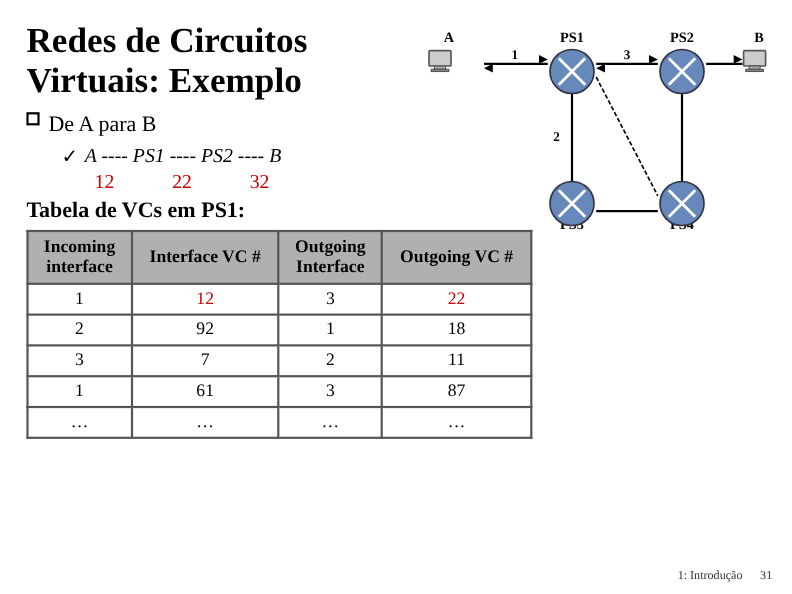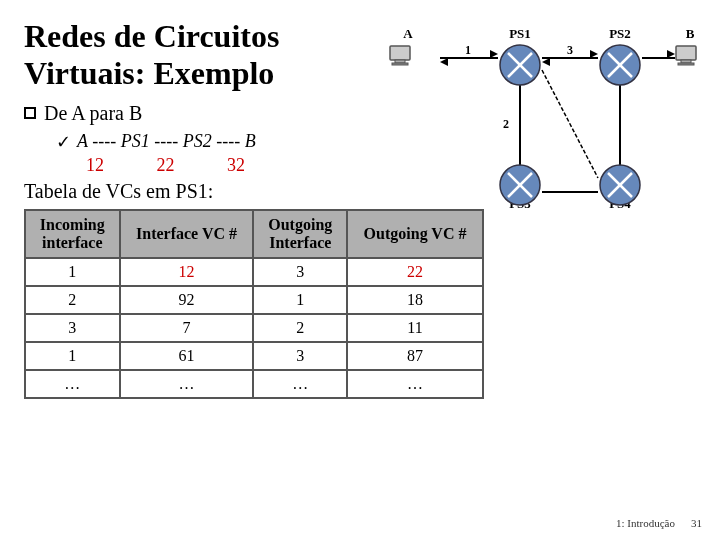--- a/index.html
+++ b/index.html
@@ -26,21 +26,20 @@
       color: #000;
       margin-bottom: 10px;
       width: 340px;
     }
 
     .subtitle {
       font-size: 20px;
       color: #000;
       margin-bottom: 6px;
       display: flex;
-      align-items: center;
       gap: 8px;
     }
     .subtitle-square {
       width: 12px; height: 12px;
       border: 2px solid #000;
       display: inline-block;
       flex-shrink: 0;
     }
 
     .route-line {
@@ -63,21 +62,21 @@
       font-size: 18px;
       margin-left: 62px;
       color: #cc0000;
     }
     .route-number {
       display: inline-block;
     }
 
     .table-title {
       font-size: 20px;
-      font-weight: normal;
+      font-weight: bold;
       margin-bottom: 6px;
       margin-top: 4px;
     }
 
     table {
       border-collapse: collapse;
       width: 460px;
       font-size: 16px;
       border-radius: 32px;
     }

